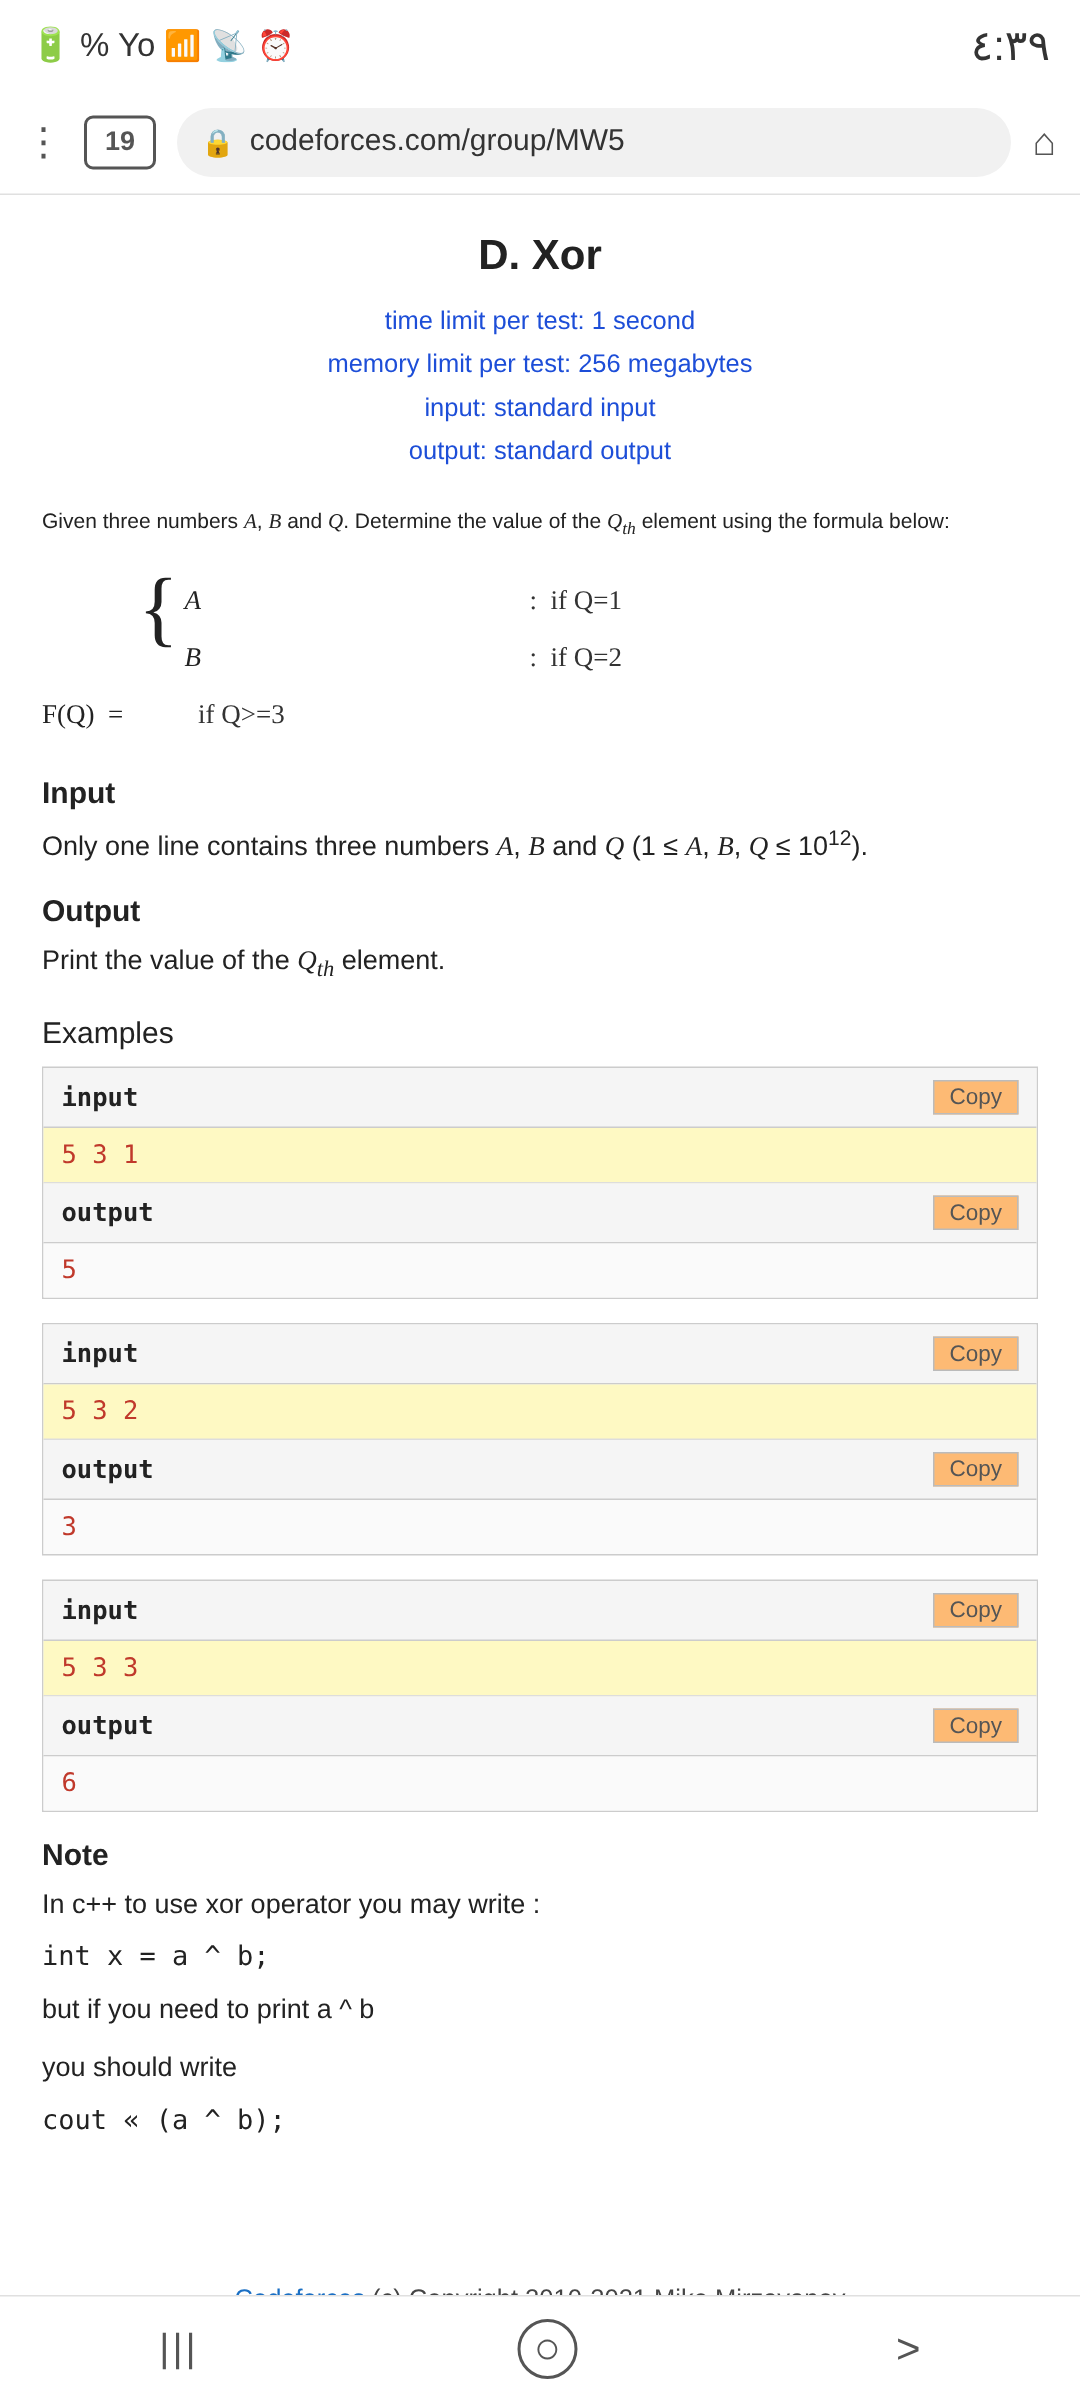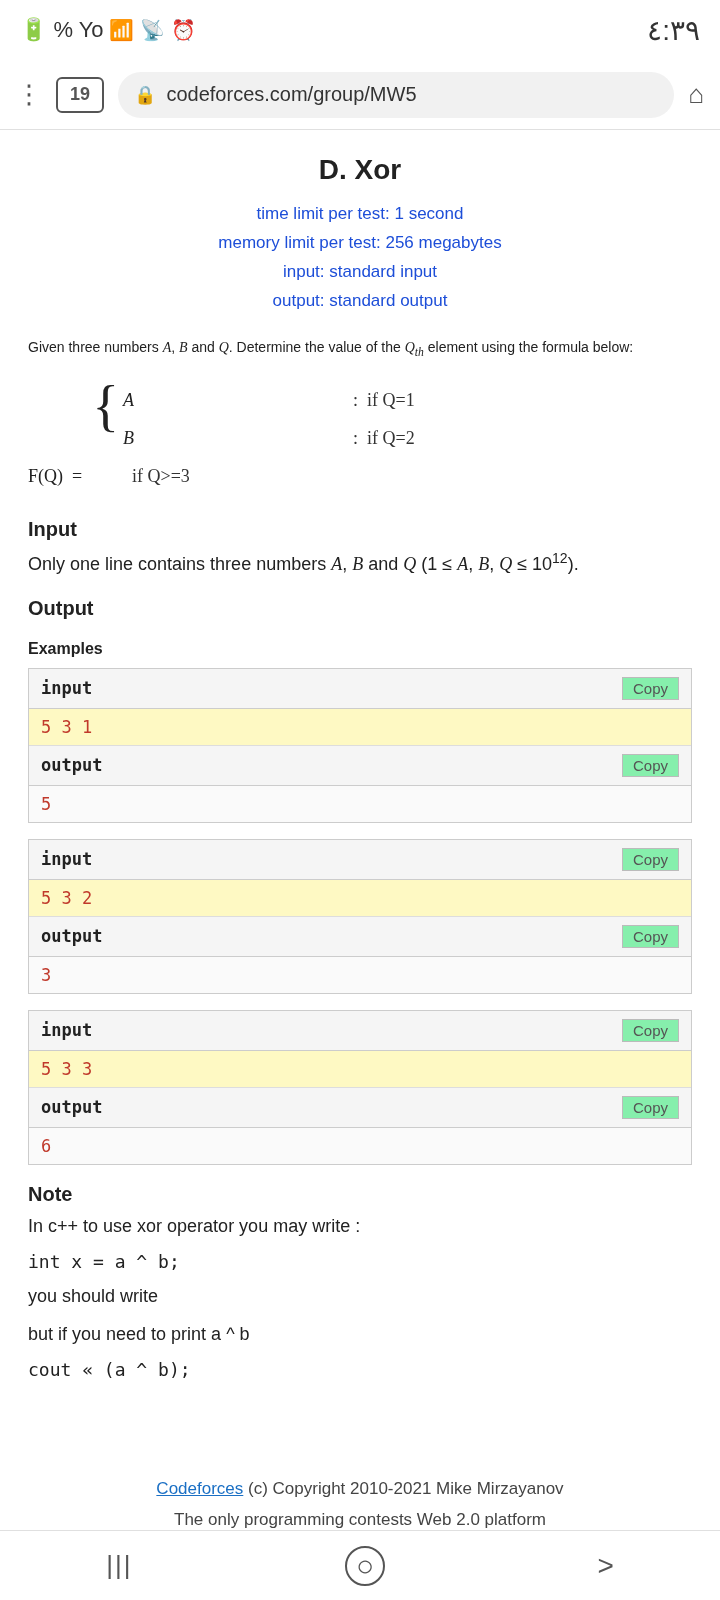--- a/index.html
+++ b/index.html
@@ -166,42 +166,42 @@
       margin: 18px 0 6px 0;
     }
     .section-text {
       font-size: 18px;
       line-height: 1.6;
       margin-bottom: 10px;
     }
 
     
     .examples-heading {
-      font-size: 16px;
-      font-weight: bold;
+      font-size: 20px;
+      font-weight: normal;
       margin: 20px 0 10px 0;
     }
     .example-block {
       border: 1px solid #ccc;
       margin-bottom: 16px;
       font-size: 17px;
     }
     .example-row-header {
       background: #f5f5f5;
       padding: 8px 12px;
       display: flex;
       justify-content: space-between;
       align-items: center;
       border-bottom: 1px solid #ccc;
       font-family: monospace;
       font-size: 17px;
       font-weight: bold;
     }
     .copy-btn {
-      background: #86efac;
+      background: #fdba74;
       border: 1px solid #bbb;
       border-radius: 0;
       padding: 2px 10px;
       font-size: 15px;
       cursor: pointer;
       color: #555;
     }
     .example-row-value {
       background: #fef9c3;
       padding: 8px 12px;
@@ -335,20 +335,23 @@
       </div>
     </div>
   </div>
 
   <div class="section-heading">Input</div>
   <div class="section-text">
     Only one line contains three numbers <span class="math-var">A</span>, <span class="math-var">B</span> and <span class="math-var">Q</span> (1 ≤ <span class="math-var">A</span>, <span class="math-var">B</span>, <span class="math-var">Q</span> ≤ 10<sup>12</sup>).
   </div>
 
   <div class="section-heading">Output</div>
+  <div class="section-text">
+    Print the value of the <span class="math-var">Q<sub>th</sub></span> element.
+  </div>
 
   <div class="examples-heading">Examples</div>
 
   <div class="example-block">
     <div class="example-row-header">
       <span>input</span>
       <button class="copy-btn">Copy</button>
     </div>
     <div class="example-row-value">5 3 1</div>
     <div class="example-row-output-header">
@@ -380,22 +383,22 @@
     <div class="example-row-output-header">
       <span>output</span>
       <button class="copy-btn">Copy</button>
     </div>
     <div class="example-row-output-value">6</div>
   </div>
 
   <div class="section-heading">Note</div>
   <div class="section-text">In c++ to use xor operator you may write :</div>
   <div class="note-code">int x = a ^ b;</div>
+  <div class="section-text">but if you need to print a ^ b</div>
   <div class="section-text">you should write</div>
-  <div class="section-text">but if you need to print a ^ b</div>
   <div class="note-code">cout « (a ^ b);</div>
 
 </div>
 
 <div class="footer">
   <div>
     <a href="#">Codeforces</a>
     <span>(c) Copyright 2010-2021 Mike Mirzayanov</span>
   </div>
   <div>The only programming contests Web 2.0 platform</div>

